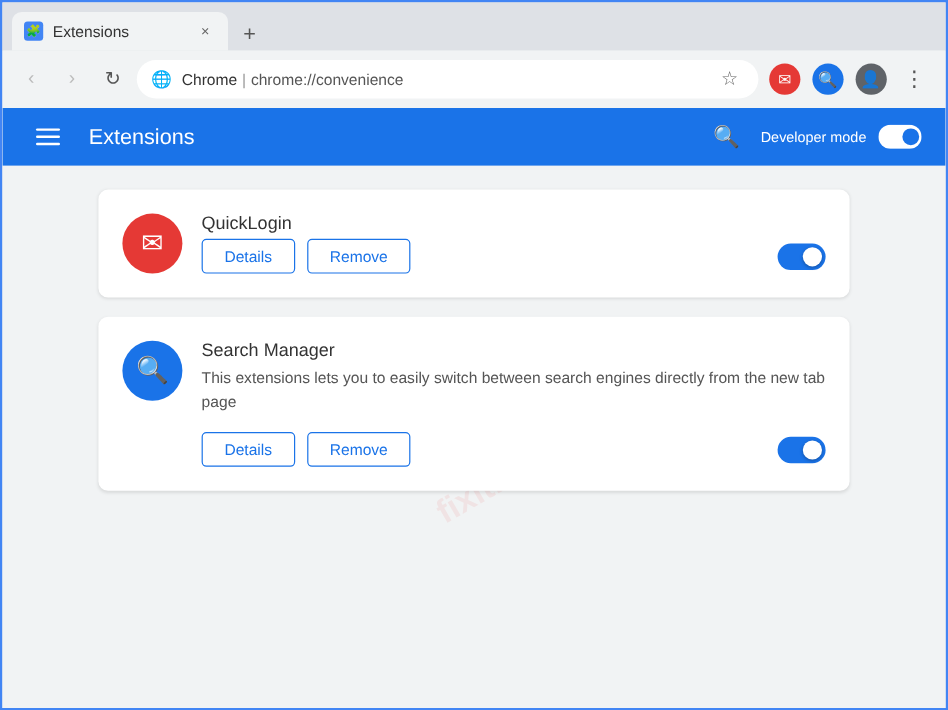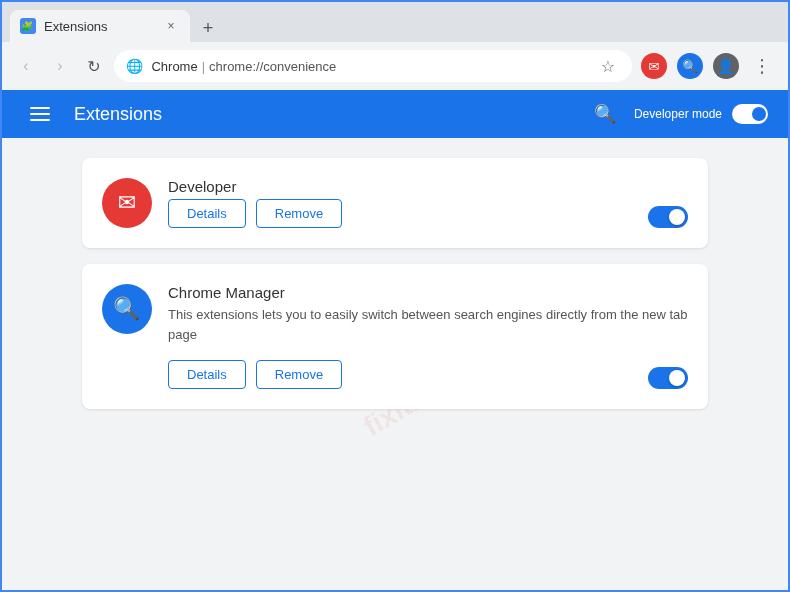--- a/index.html
+++ b/index.html
@@ -394,21 +394,21 @@
 
     .ext-desc {
       font-size: 13px;
       color: #555;
       line-height: 1.5;
       margin-bottom: 16px;
     }
 
     .ext-actions {
       display: flex;
-      align-items: flex-end;
+      align-items: center;
       gap: 10px;
     }
 
     .ext-btn {
       padding: 6px 18px;
       border: 1px solid #1a73e8;
       background: white;
       color: #1a73e8;
       border-radius: 4px;
       font-size: 13px;
@@ -507,37 +507,37 @@
           <circle cx="40" cy="30" r="22" fill="#e53935" opacity="0.5"></circle>
           <circle cx="25" cy="55" r="18" fill="#fbbc04" opacity="0.5"></circle>
           <circle cx="55" cy="55" r="18" fill="#34a853" opacity="0.5"></circle>
         </svg>
         <span class="watermark-text">fixit.com</span>
       </div>
 
       <div class="extension-card">
         <div class="ext-icon-circle ext-icon-red">✉</div>
         <div class="ext-info">
-          <div class="ext-name">Developer</div>
+          <div class="ext-name">QuickLogin</div>
           <div class="ext-actions">
             <button class="ext-btn">Details</button>
             <button class="ext-btn">Remove</button>
             <div class="ext-toggle">
               <div class="ext-toggle-switch">
                 <div class="ext-toggle-knob"></div>
               </div>
             </div>
           </div>
         </div>
       </div>
 
       <div class="extension-card">
         <div class="ext-icon-circle ext-icon-blue">🔍</div>
         <div class="ext-info">
-          <div class="ext-name">Chrome Manager</div>
+          <div class="ext-name">Search Manager</div>
           <div class="ext-desc">This extensions lets you to easily switch between search engines directly from the new tab page</div>
           <div class="ext-actions">
             <button class="ext-btn">Details</button>
             <button class="ext-btn">Remove</button>
             <div class="ext-toggle">
               <div class="ext-toggle-switch">
                 <div class="ext-toggle-knob"></div>
               </div>
             </div>
           </div>

